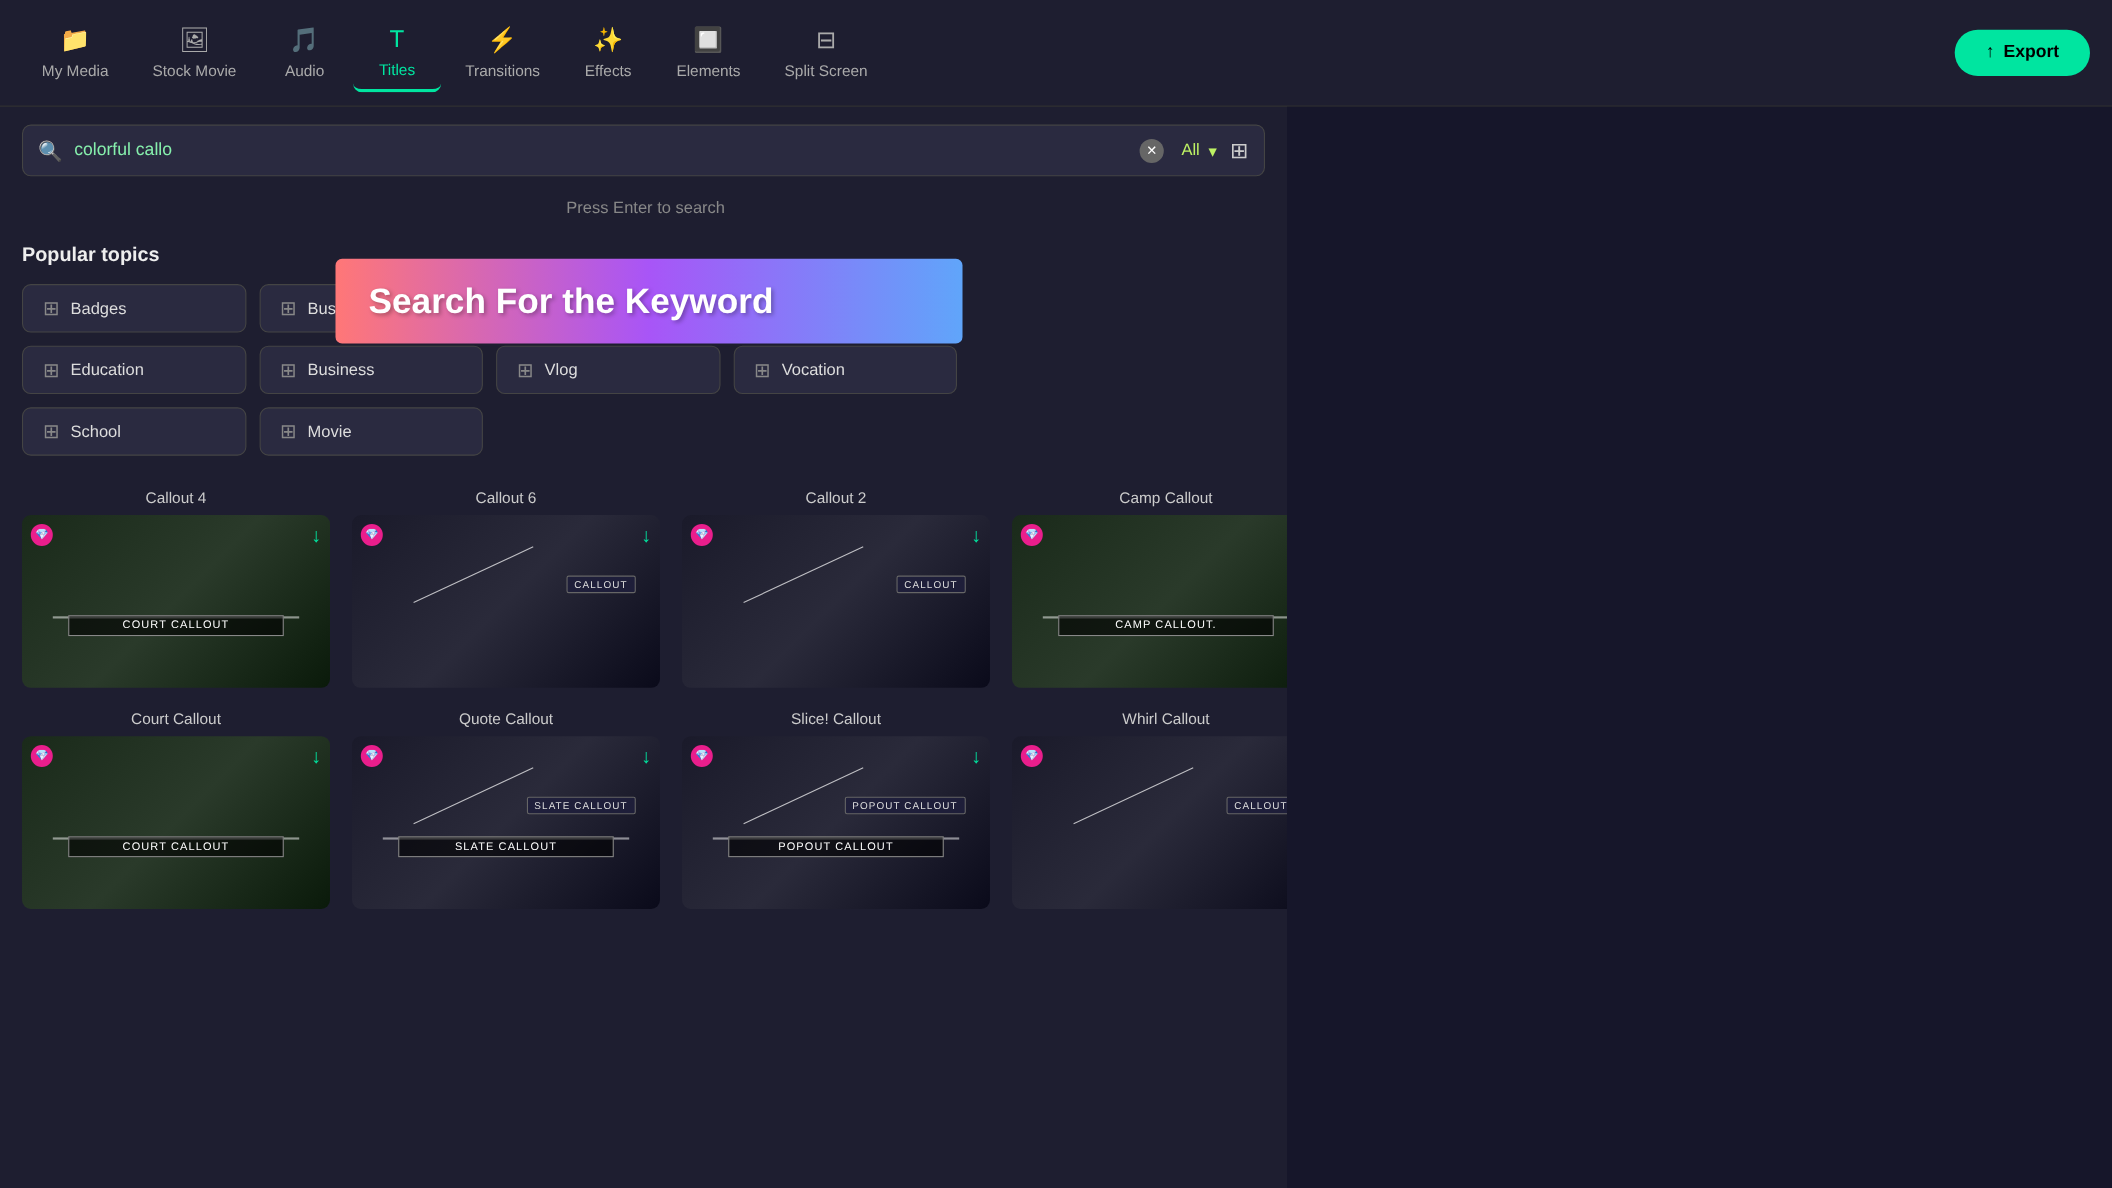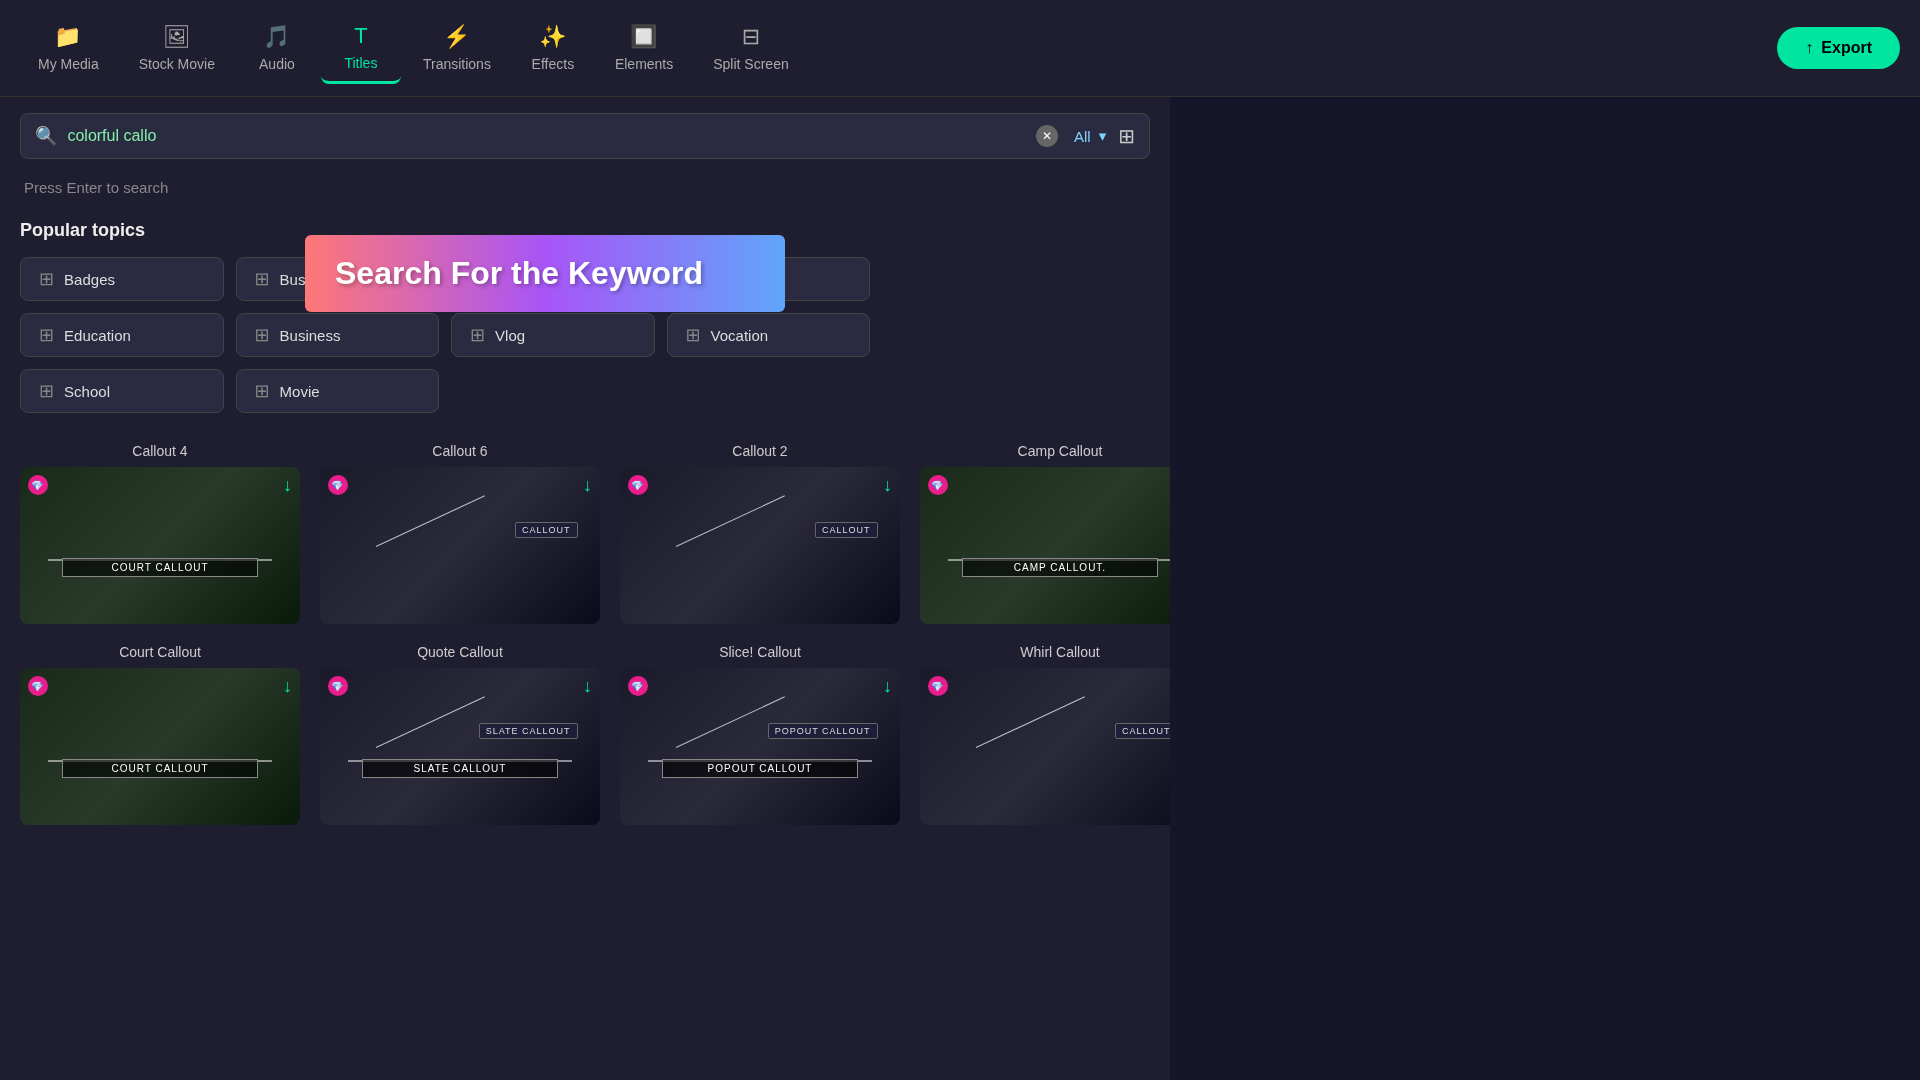--- a/index.html
+++ b/index.html
@@ -103,52 +103,53 @@
       font-size: 12px;
       display: flex;
       align-items: center;
       justify-content: center;
     }
     .search-filter {
       display: flex;
       align-items: center;
       gap: 8px;
       margin-left: 16px;
-      color: #7dd3fc;
+      color: #bef264;
       font-size: 15px;
       cursor: pointer;
     }
     .grid-icon {
       margin-left: 12px;
       color: #ccc;
       font-size: 20px;
       cursor: pointer;
     }
 
     
     .press-enter {
       color: #888;
       font-size: 15px;
       margin-bottom: 24px;
       padding-left: 4px;
       position: relative;
       z-index: 2;
+      text-align: center;
     }
 
     
     .keyword-banner {
       position: absolute;
       top: 138px;
       left: 305px;
       right: 0;
       background: linear-gradient(90deg, #f77, #a855f7 50%, #60a5fa);
       border-radius: 6px;
       padding: 20px 30px;
       z-index: 10;
-      width: 480px;
+      width: 570px;
     }
     .keyword-banner-text {
       font-size: 32px;
       font-weight: 900;
       color: #fff;
       text-shadow: 2px 2px 4px rgba(0,0,0,0.3);
     }
 
     
     .popular-topics-title {

